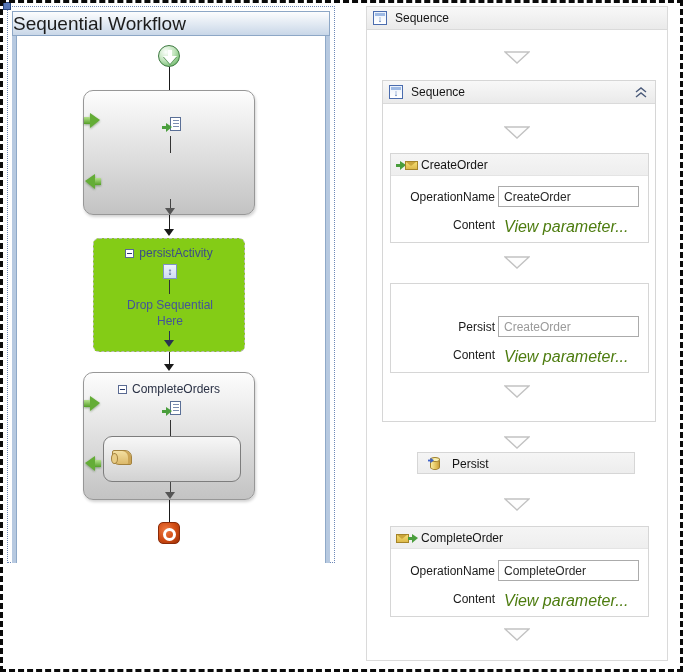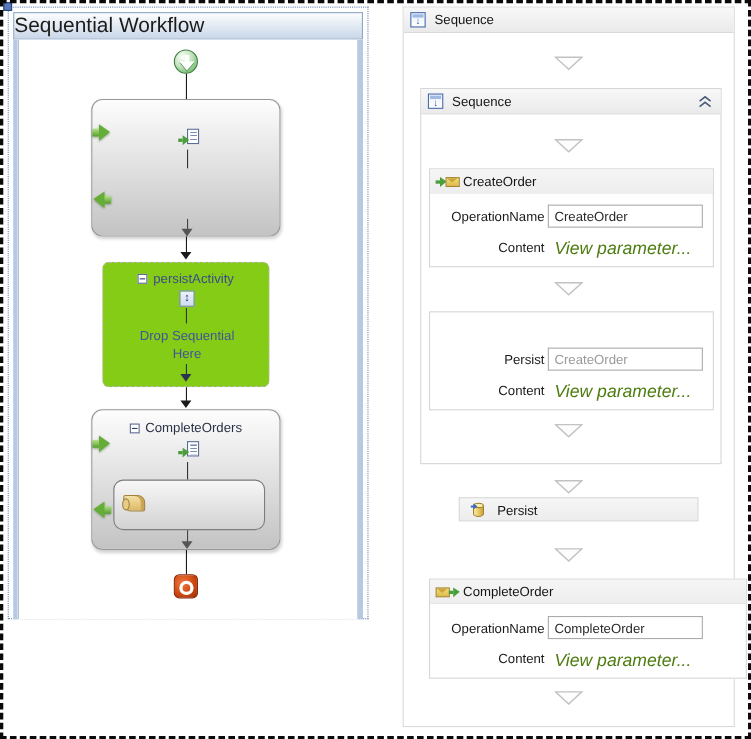--- a/index.html
+++ b/index.html
@@ -244,21 +244,21 @@
       <span class="st"></span>
       <span class="hd"></span>
     </span>
   <span class="t">Persist</span>
 </div>
 
 <svg class="tri" style="left:504px;top:498px;" viewBox="0 0 26 13">
     <polygon points="1,1 25,1 13,12" fill="#fdfdfd" stroke="#c2c2c2" stroke-width="1.3"></polygon>
   </svg>
 
-<div class="wcf-box" style="left:390px;top:526px;width:289px;height:91px;">
+<div class="wcf-box" style="left:390px;top:526px;width:259px;height:91px;">
   <div class="wcf-h">
     <span class="env-icon" style="left:5px;">
       <span class="env" style="left:0;"></span>
       <span class="sarrow" style="left:12px;top:2px;">
           <span class="st"></span>
           <span class="hd"></span>
         </span>
     </span>
     <span class="t">CompleteOrder</span>
   </div>

